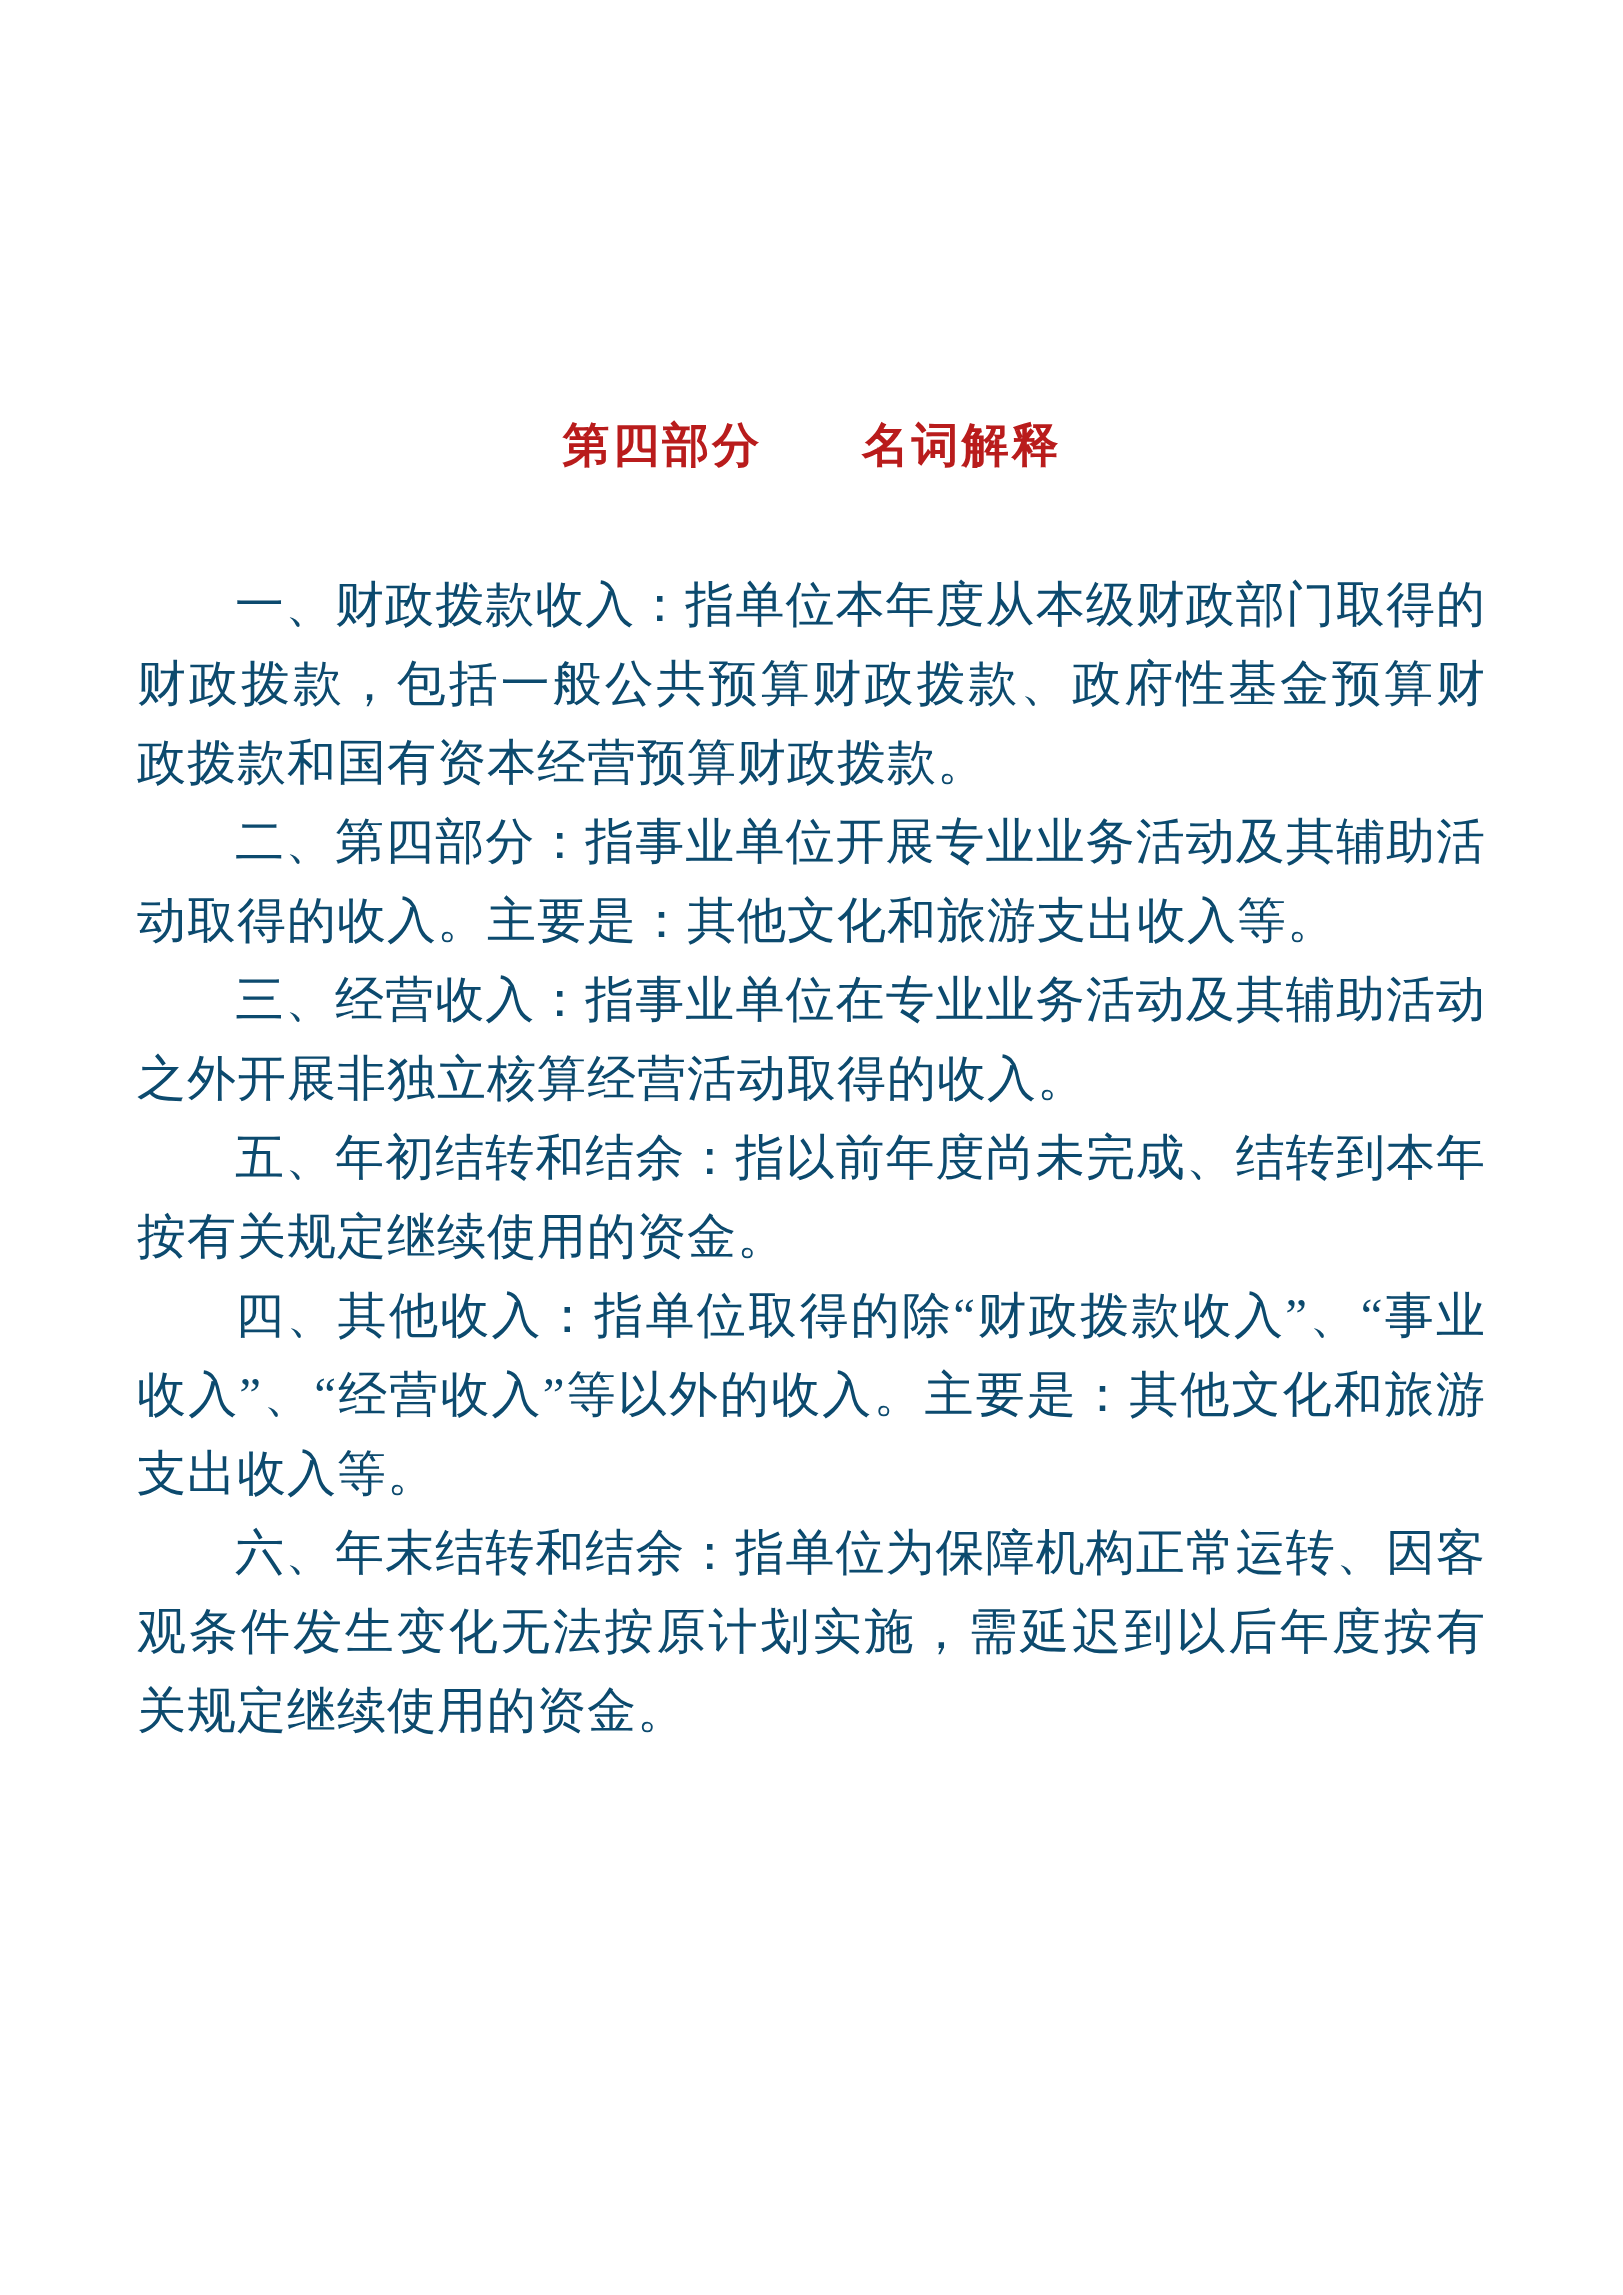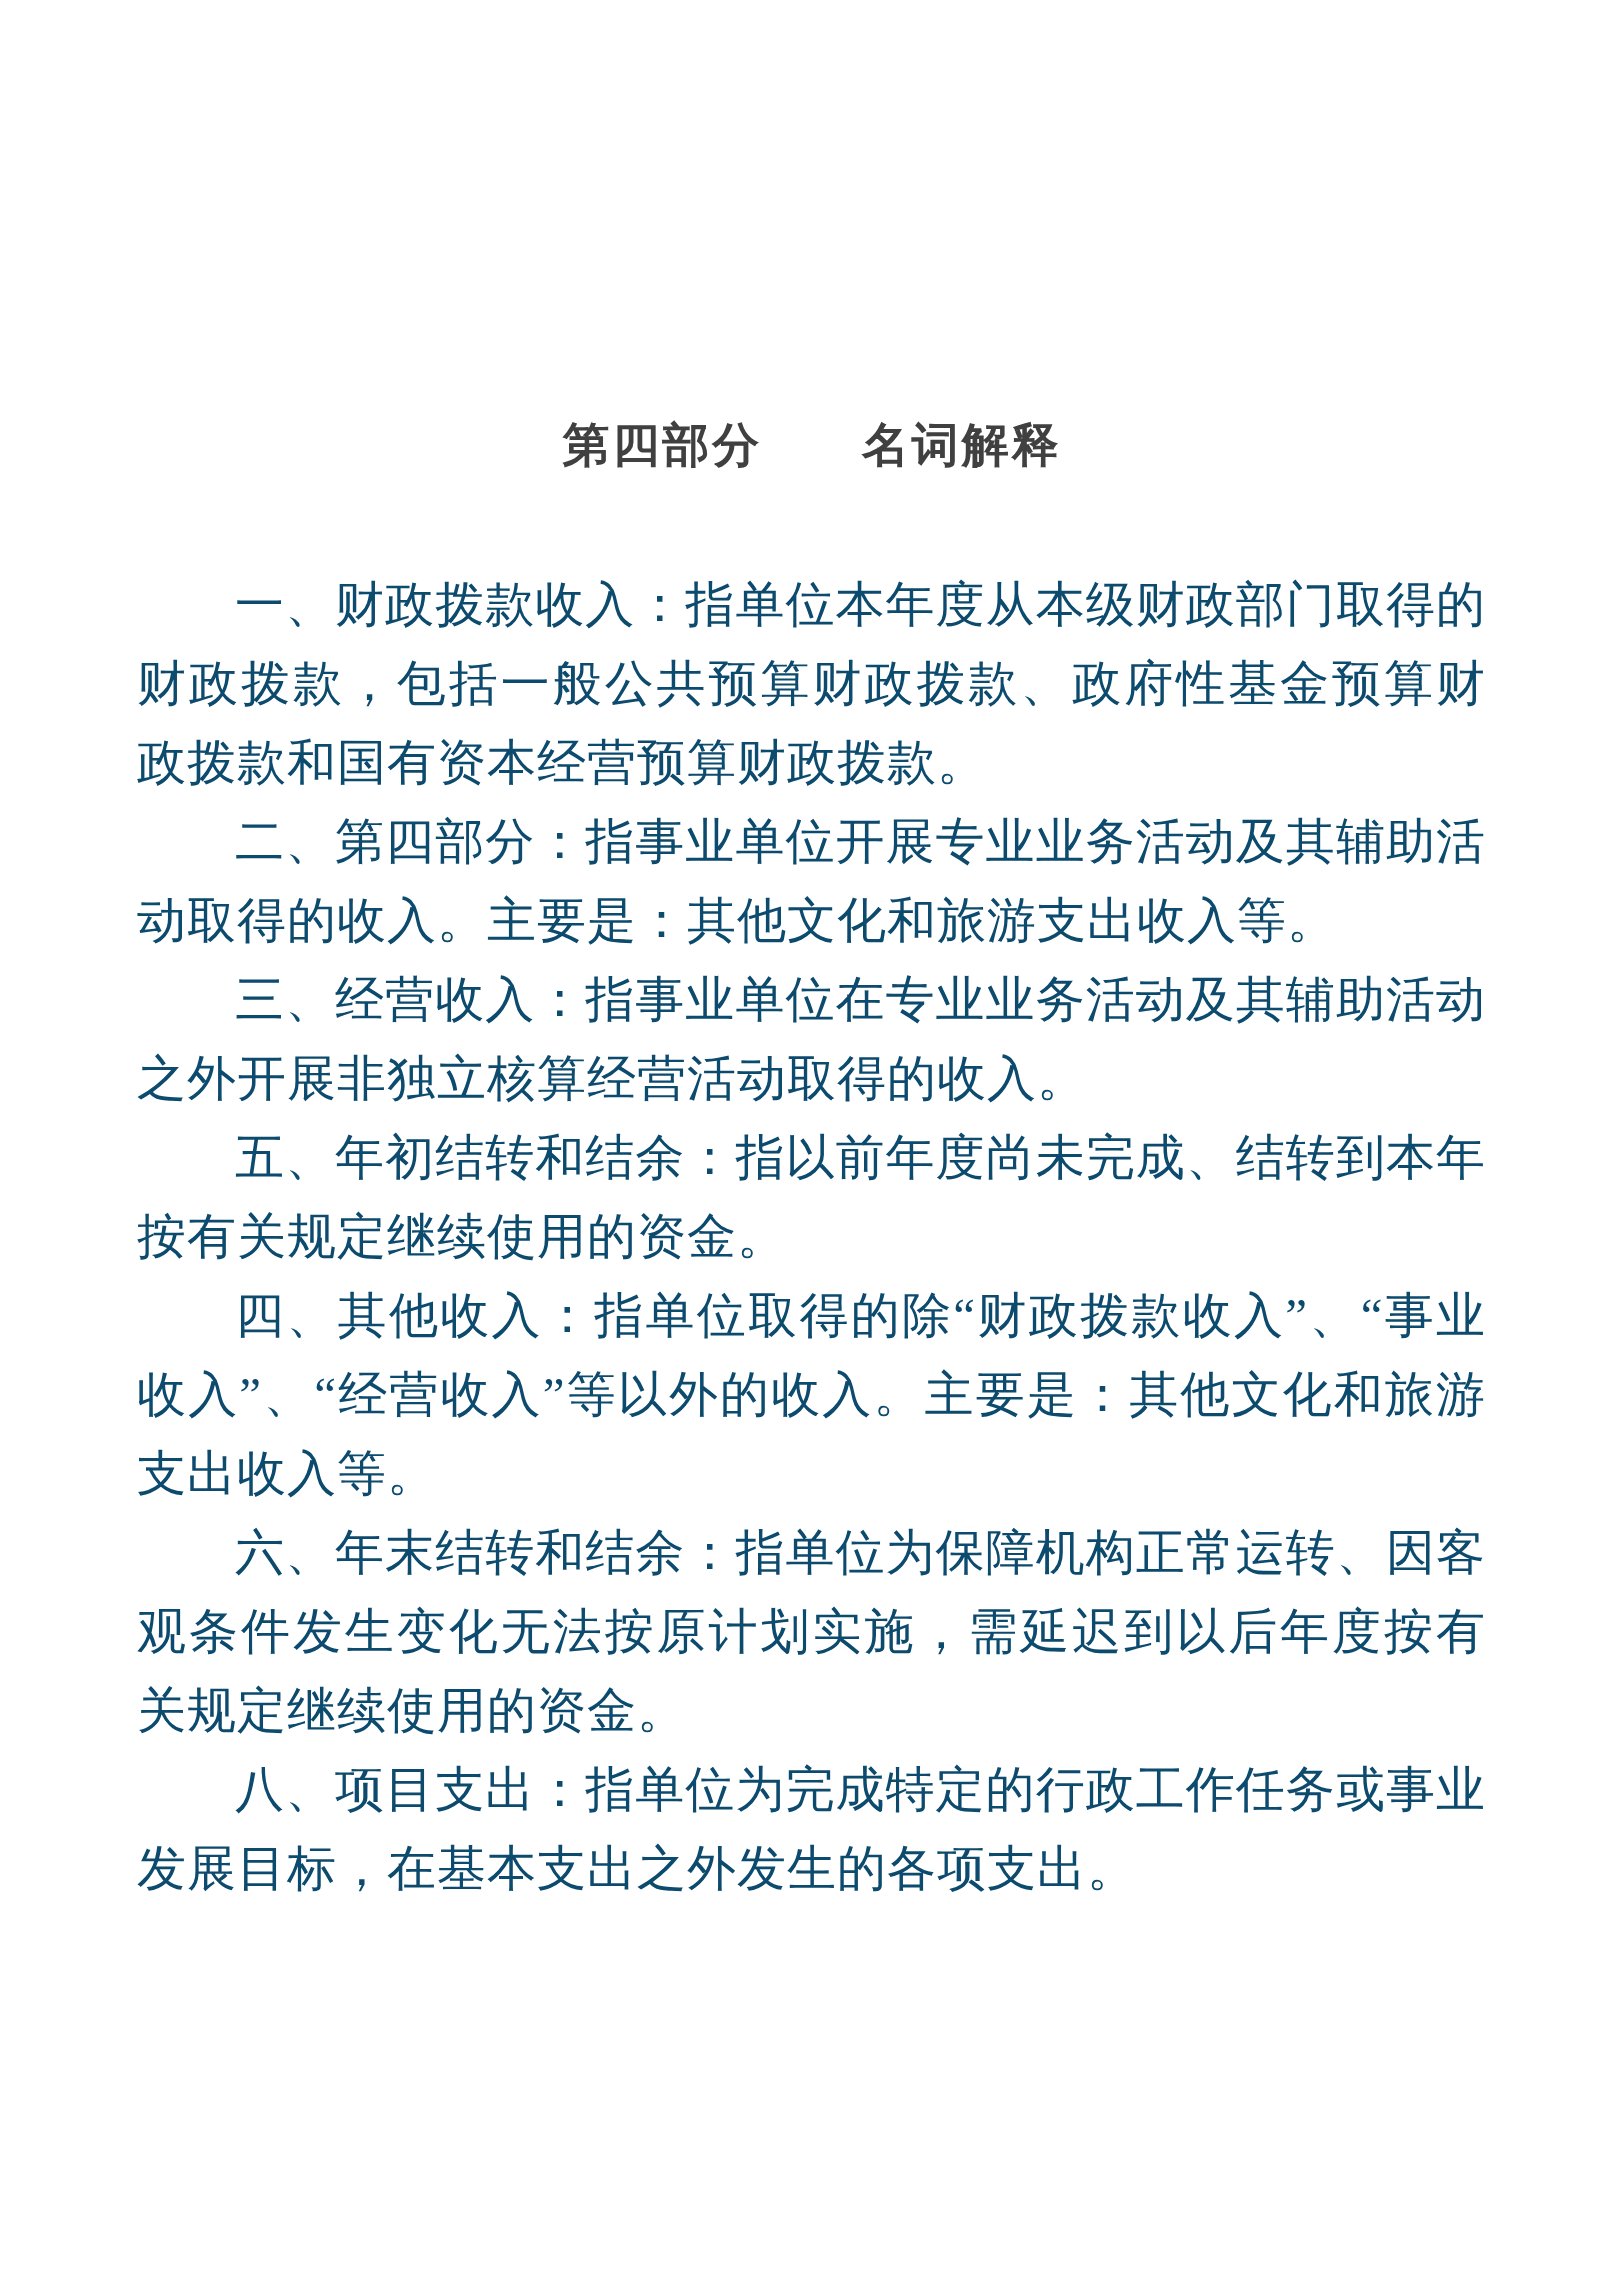--- a/index.html
+++ b/index.html
@@ -18,21 +18,21 @@
     overflow: hidden;
   }
   .doc-title {
     margin: 0 0 96px 0;
     text-align: center;
     font-family: "Liberation Sans", sans-serif;
     font-weight: 700;
     font-size: 47px;
     line-height: 1.05;
     letter-spacing: 2.9px;
-    color: #404040;
+    color: #b91c1c;
     white-space: pre;
   }
   .doc-body {
     width: 1349px;
   }
   .para {
     margin: 0;
     font-family: "Liberation Serif", serif;
     font-weight: 400;
     font-size: 49px;
@@ -52,16 +52,15 @@
 
 <div class="page">
   <h1 class="doc-title">第四部分　　名词解释</h1>
   <div class="doc-body" id="paragraphs">
       <p class="para">一、财政拨款收入：指单位本年度从本级财政部门取得的财政拨款，包括一般公共预算财政拨款、政府性基金预算财政拨款和国有资本经营预算财政拨款。</p>
       <p class="para">二、第四部分：指事业单位开展专业业务活动及其辅助活动取得的收入。主要是：其他文化和旅游支出收入等。</p>
       <p class="para">三、经营收入：指事业单位在专业业务活动及其辅助活动之外开展非独立核算经营活动取得的收入。</p>
       <p class="para">五、年初结转和结余：指以前年度尚未完成、结转到本年按有关规定继续使用的资金。</p>
       <p class="para">四、其他收入：指单位取得的除“财政拨款收入”、“事业收入”、“经营收入”等以外的收入。主要是：其他文化和旅游支出收入等。</p>
       <p class="para">六、年末结转和结余：指单位为保障机构正常运转、因客观条件发生变化无法按原计划实施，需延迟到以后年度按有关规定继续使用的资金。</p>
-      <p class="para">八、项目支出：指单位为完成特定的行政工作任务或事业发展目标，在基本支出之外发生的各项支出。</p>
     </div>
 </div>
 
 
 </body></html>

